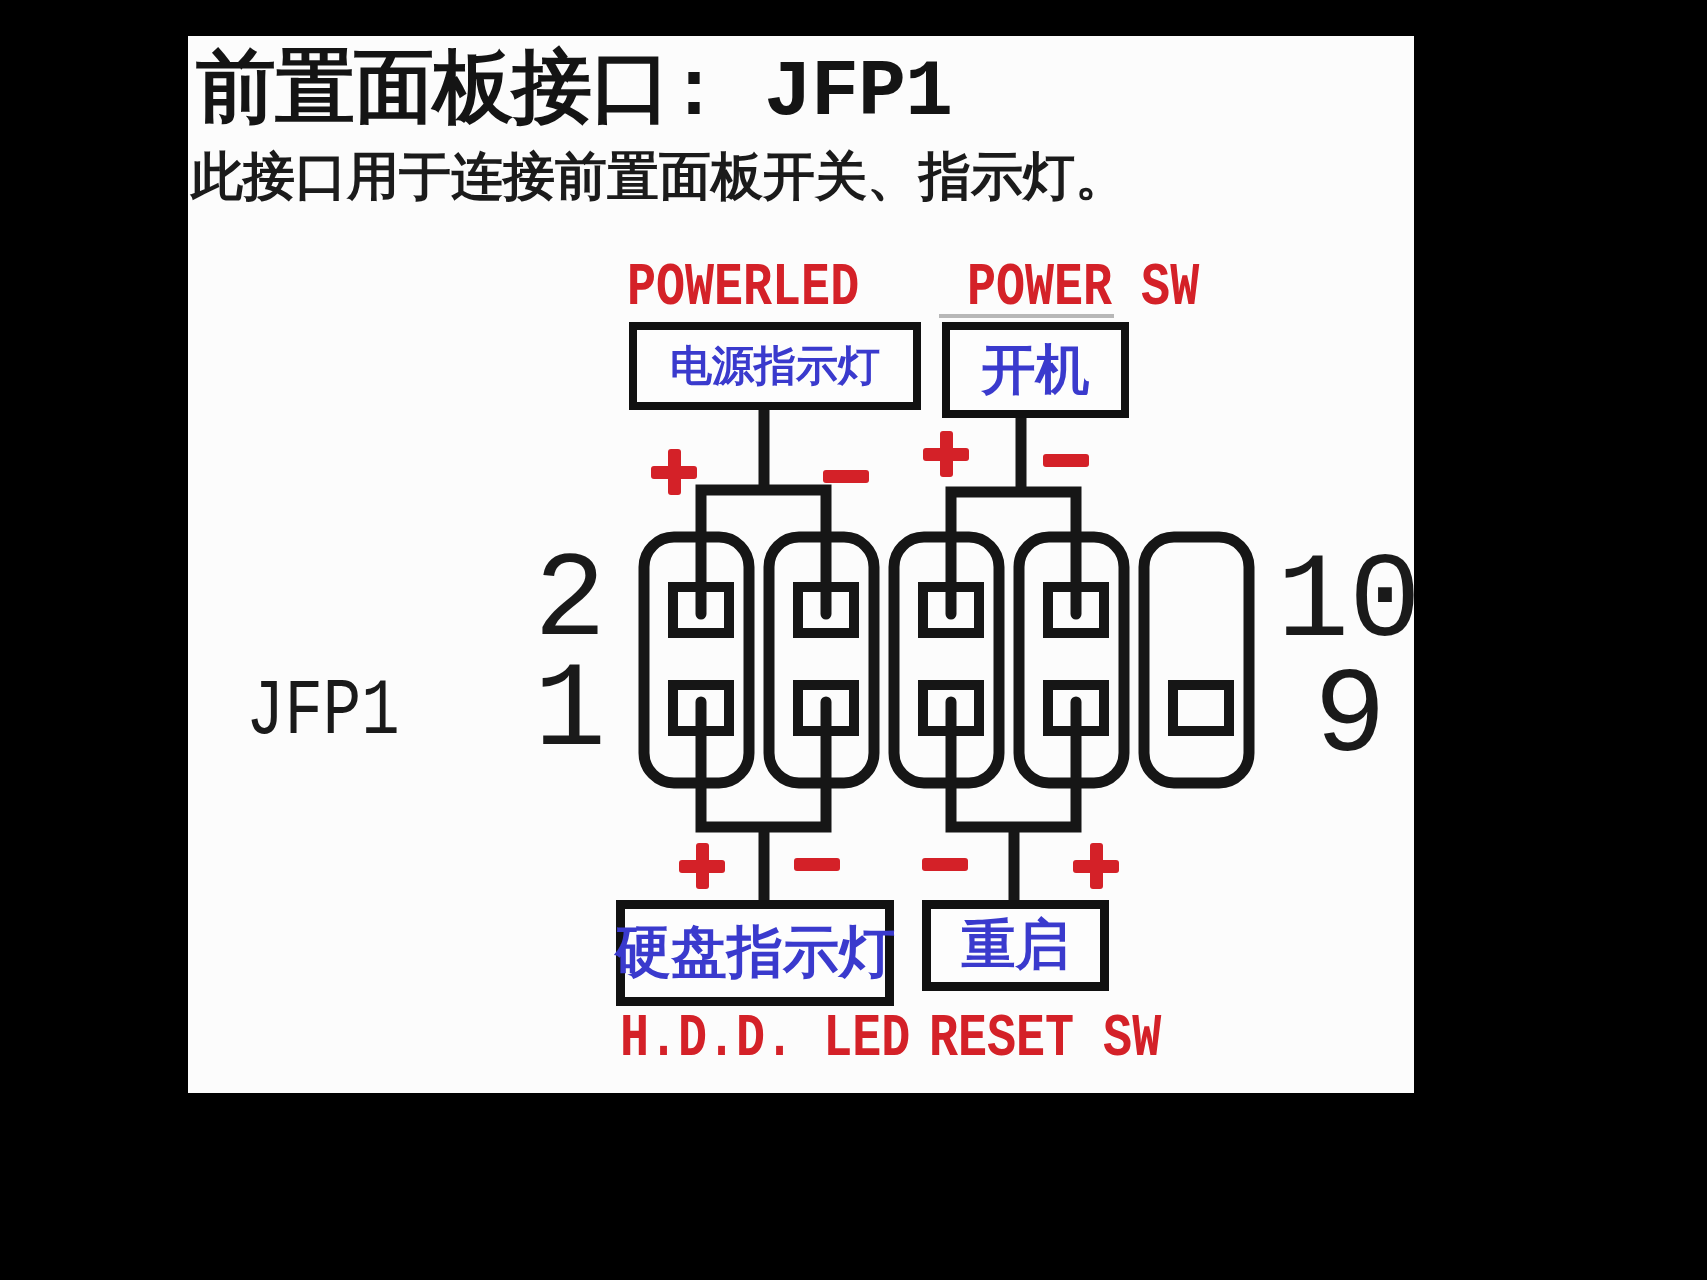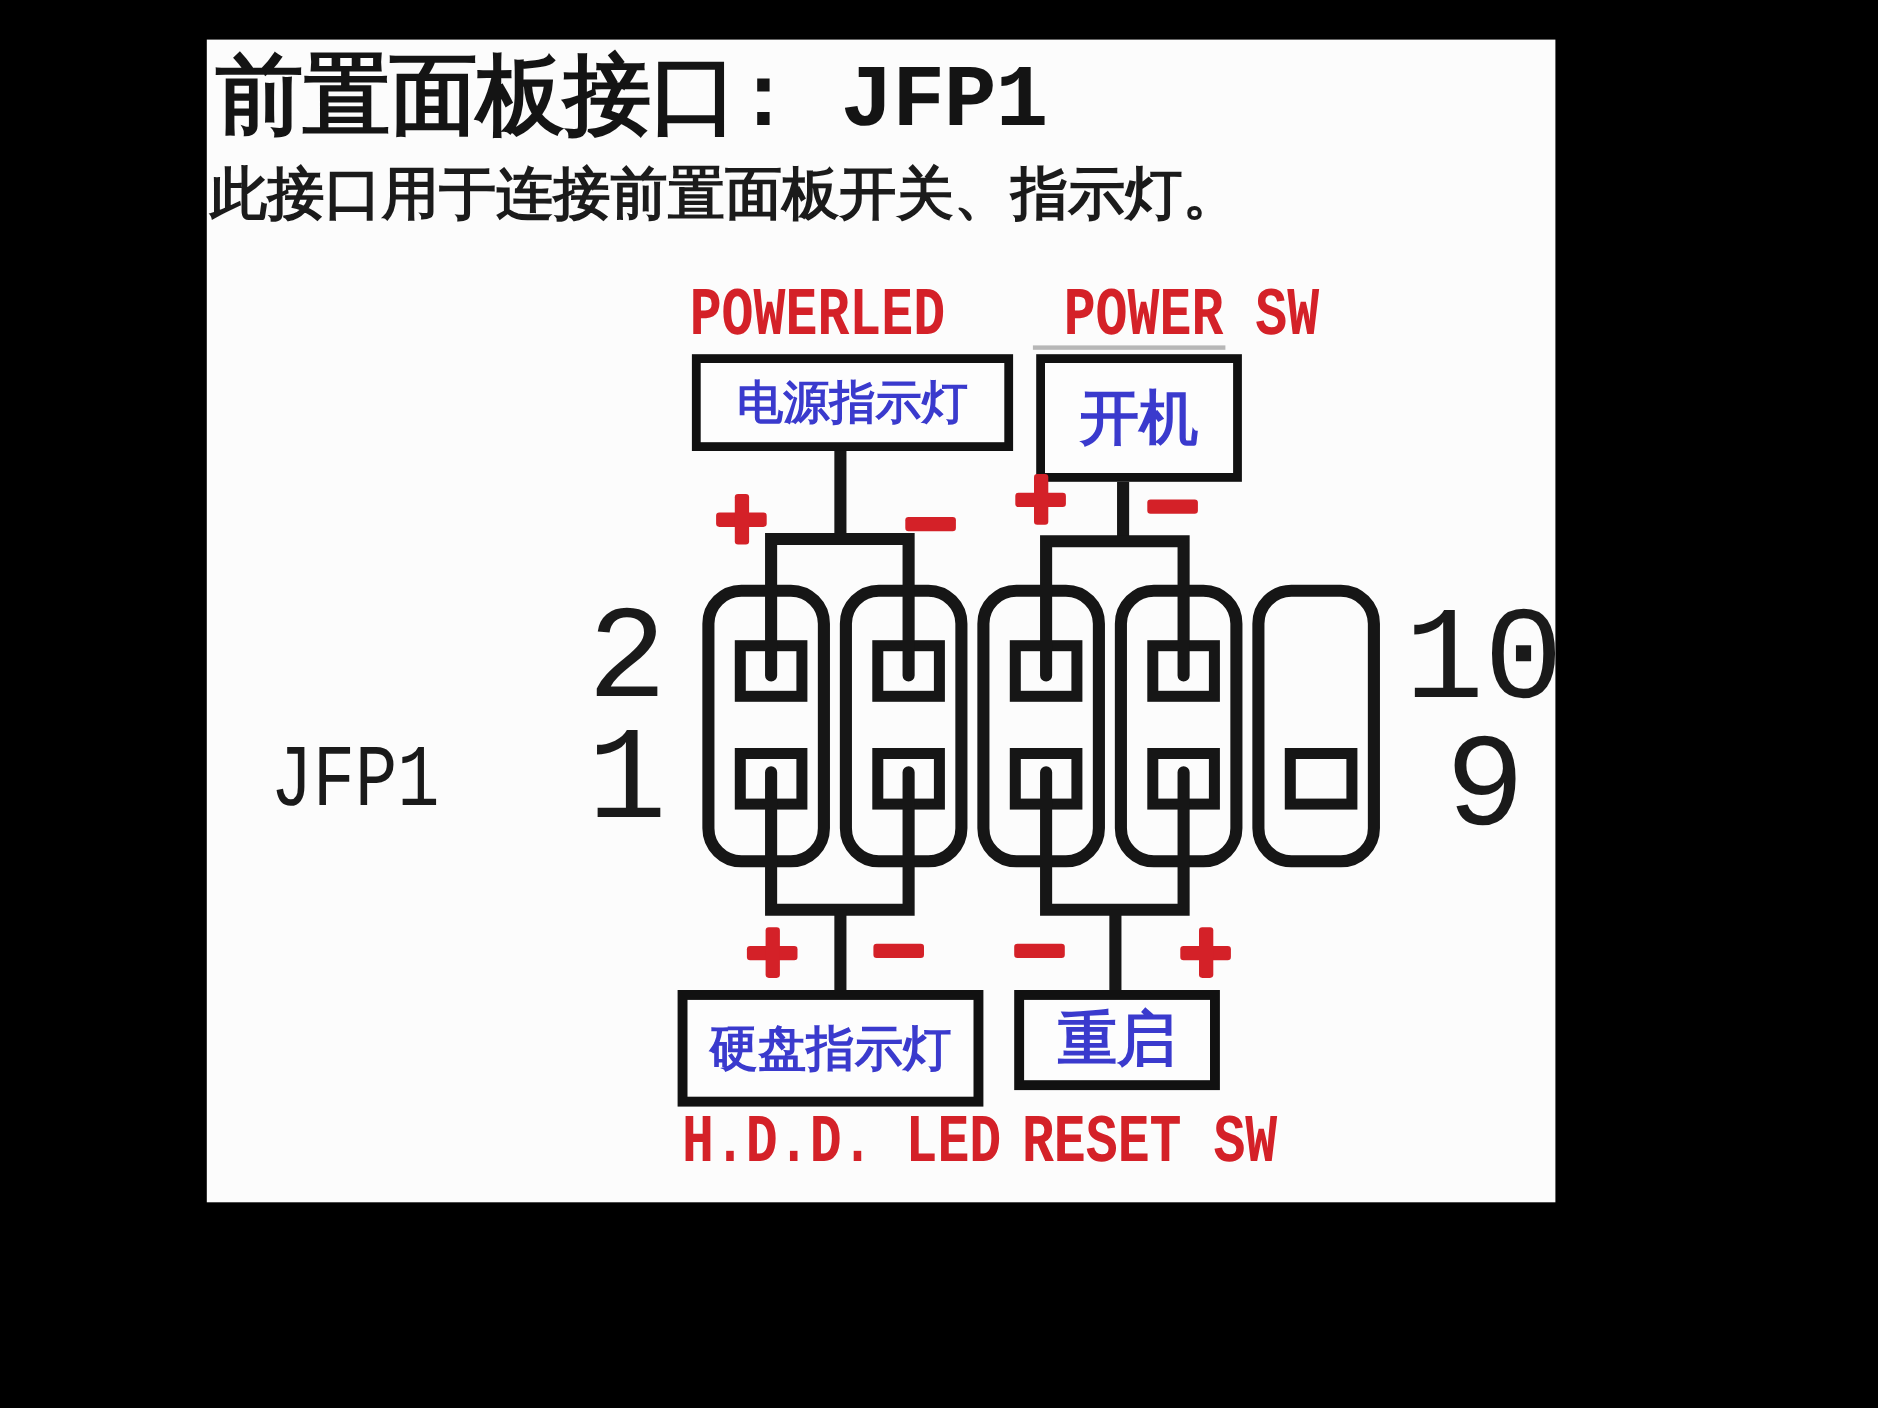--- a/index.html
+++ b/index.html
@@ -14,24 +14,24 @@
        transform:scaleX(.78);transform-origin:left top;white-space:nowrap;}
   .powerled{left:603px;top:257px;}
   .powersw{left:943px;top:257px;}
   .hddled{left:596px;top:1008px;}
   .resetsw{left:905px;top:1008px;}
   .bluebox{position:absolute;background:#fdfdfd;border:8px solid #111;display:flex;align-items:center;
            justify-content:center;box-sizing:border-box;}
   .bluebox span{color:var(--blue,#3a3acd);font-weight:700;white-space:nowrap;}
   .box-powerled{left:605px;top:322px;width:292px;height:88px;}
   .box-powerled span{font-size:42px;}
-  .box-powersw{left:918px;top:322px;width:187px;height:116px;}
+  .box-powersw{left:918px;top:322px;width:187px;height:96px;}
   .box-powersw span{font-size:54px;}
   .box-hdd{left:592px;top:900px;width:278px;height:106px;border-width:9px;}
-  .box-hdd span{font-size:44px;}
+  .box-hdd span{font-size:56px;}
   .box-reset{left:898px;top:900px;width:187px;height:91px;border-width:9px;align-items:flex-end;}
   .box-reset span{font-size:54px;}
   .jfp1{position:absolute;left:222px;top:672px;font-size:80px;color:#1a1a1a;line-height:1;
         transform:scaleX(.8);transform-origin:left top;}
   .num{position:absolute;font-size:120px;color:#1a1a1a;line-height:1;width:130px;}
   .n2{left:452px;top:542px;text-align:right;}
   .n1{left:452px;top:652px;text-align:right;}
   .n10{left:1253px;top:543px;text-align:right;}
   .n9{left:1290px;top:658px;text-align:left;}
   .sign{position:absolute;width:46px;height:46px;}

